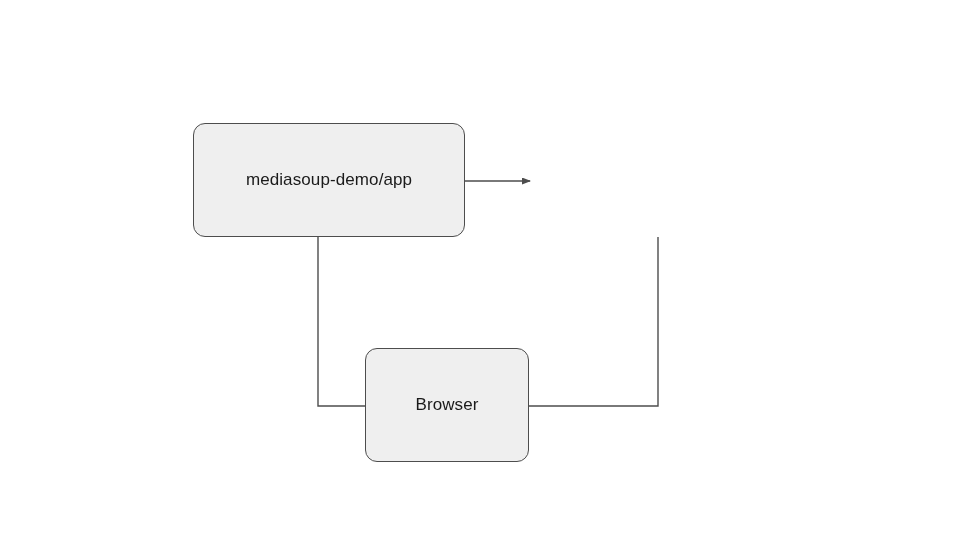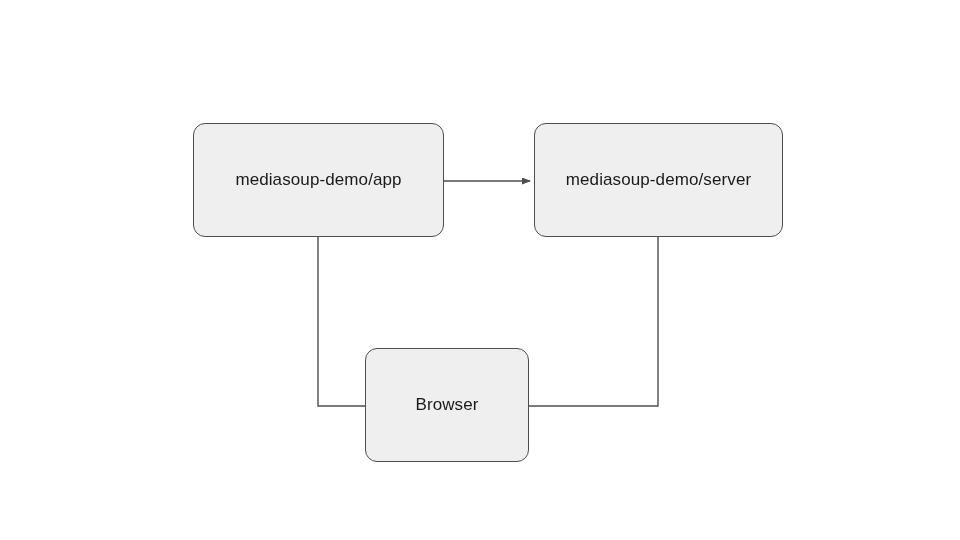--- a/index.html
+++ b/index.html
@@ -40,21 +40,21 @@
     text-align: center;
   }
   .node-label {
     font-family: "Liberation Sans", sans-serif;
     font-size: 17px;
     line-height: 20px;
     color: #1a1a1a;
     letter-spacing: 0.1px;
     white-space: nowrap;
   }
-  #node-app   { left: 193px; top: 123px; width: 251px; height: 114px; }
+  #node-app   { left: 193px; top: 123px; width: 272px; height: 114px; }
   #node-server{ left: 534px; top: 123px; width: 249px; height: 114px; }
   #node-browser{ left: 365px; top: 348px; width: 164px; height: 114px; }
 </style>
 </head>
 <body>
 
 <div id="canvas">
 
   <svg class="edge-layer" viewBox="0 0 960 540" width="960" height="540" xmlns="http://www.w3.org/2000/svg">
     <defs>
@@ -67,21 +67,18 @@
 
     <polyline points="318,237 318,406 365,406" fill="none" stroke="#4d4d4d" stroke-width="1.4" stroke-linejoin="miter" stroke-linecap="butt"></polyline>
 
     <polyline points="658,237 658,406 522,406" fill="none" stroke="#4d4d4d" stroke-width="1.4" stroke-linejoin="miter" stroke-linecap="butt"></polyline>
   </svg>
 
   <div class="node" id="node-app">
     <span class="node-label">mediasoup-demo/app</span>
   </div>
 
-  <div class="node" id="node-server">
-    <span class="node-label">mediasoup-demo/server</span>
-  </div>
 
   <div class="node" id="node-browser">
     <span class="node-label">Browser</span>
   </div>
 
 </div>
 
 </body></html>

